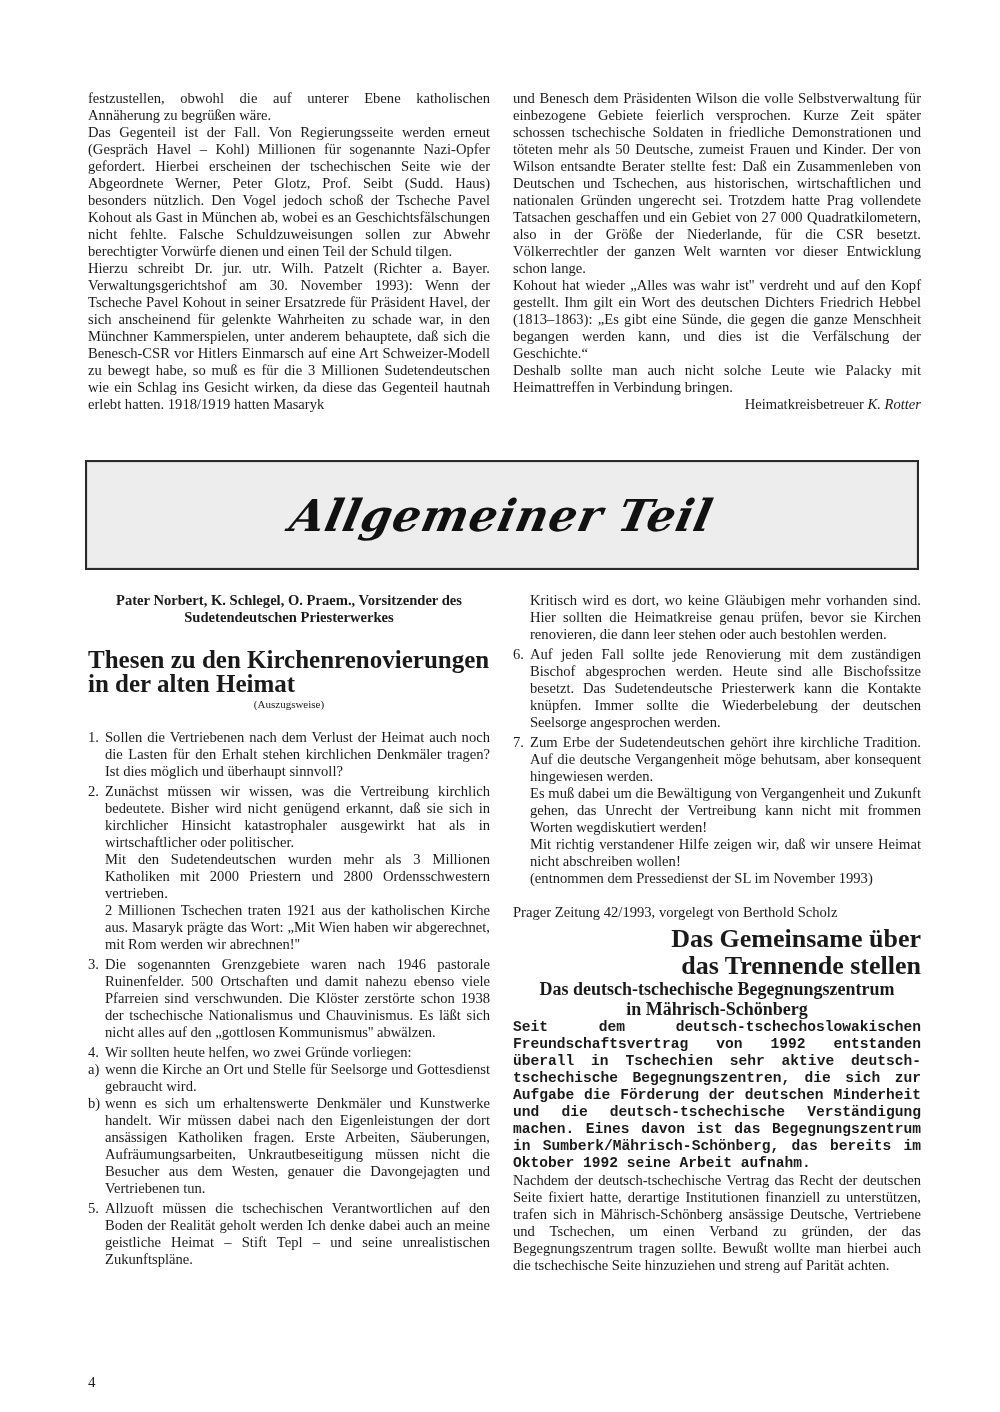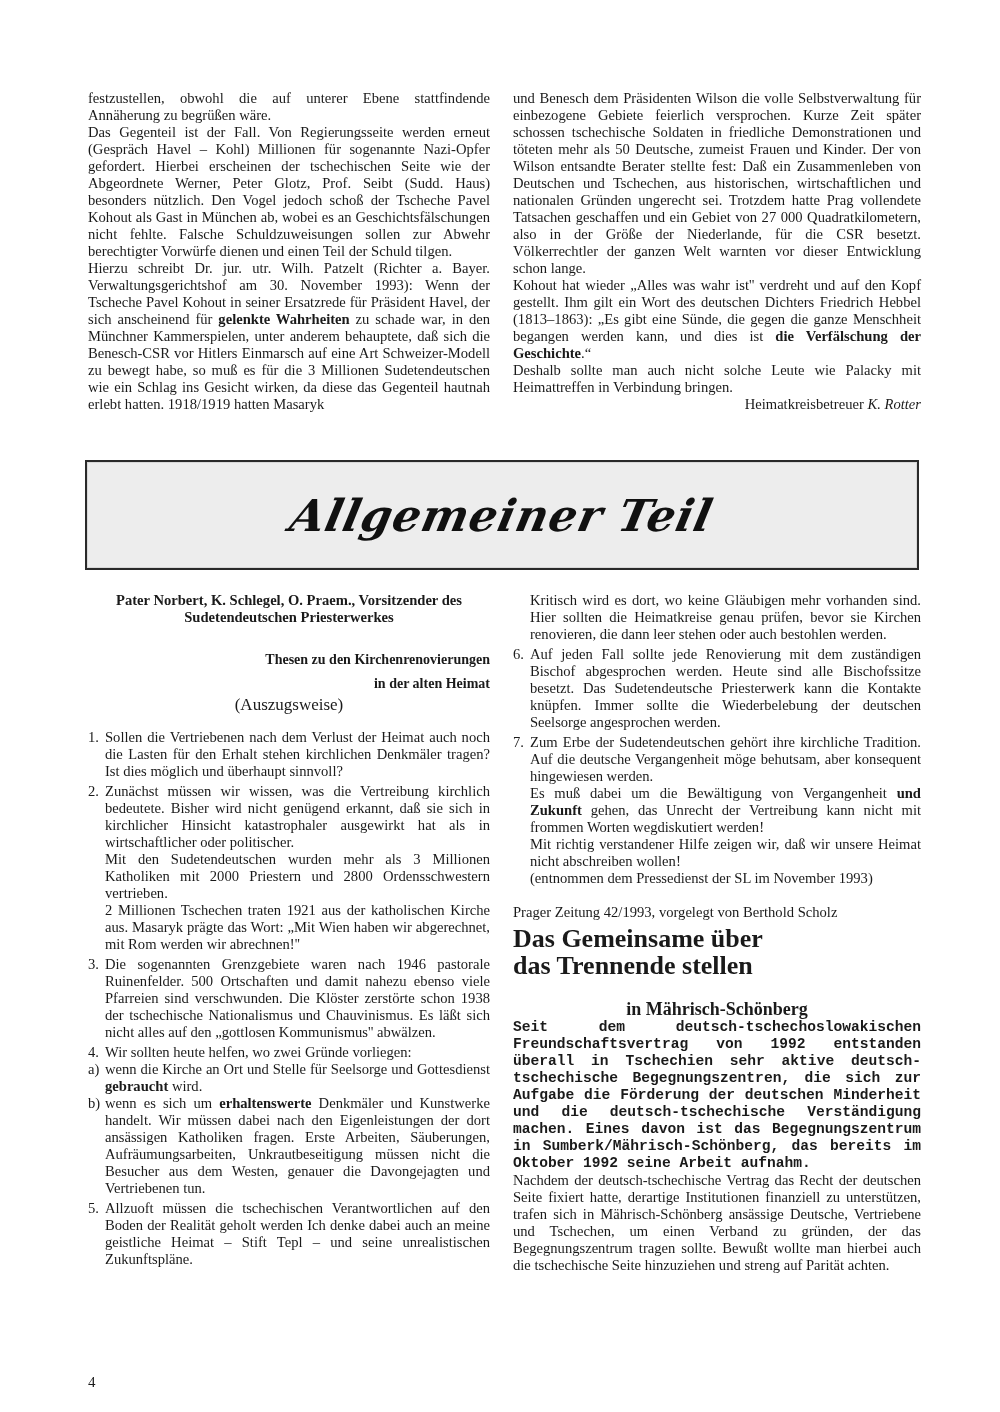--- a/index.html
+++ b/index.html
@@ -1,50 +1,50 @@
 <!DOCTYPE html>
 <html><head>
 <meta charset="utf-8">
 <style>
   html, body { margin: 0; padding: 0; background: #ffffff; }
   body { width: 1000px; height: 1412px; position: relative; overflow: hidden;
          font-family: "Liberation Serif", "DejaVu Serif", serif; color: #1a1a1a; }
   .col { position: absolute; font-size: 14.6px; line-height: 17px; text-align: justify;
          hyphens: manual; }
   .col p { margin: 0; }
-  .col b { font-weight: bold; }
+  .col b { font-weight: normal; }
   #top-left { left: 88px; top: 90px; width: 402px; }
   #top-right { left: 513px; top: 90px; width: 408px; }
   .signature { text-align: right; }
   .signature i { font-style: italic; }
   #banner { position: absolute; left: 85px; top: 460px; width: 830px; height: 106px;
             border: 2px solid #2a2a2a; background: #ededed;
             box-shadow: inset 0 0 0 1px #d8d8d8; display: flex; align-items: center; justify-content: center; }
   #banner-title { font-family: "DejaVu Serif", serif; font-style: italic; font-weight: bold;
                   font-size: 44px; letter-spacing: 1px; color: #111; transform: skewX(-12deg); }
   #bottom-left { left: 88px; top: 592px; width: 402px; }
   #bottom-right { left: 513px; top: 592px; width: 408px; }
   .byline { font-weight: bold; font-size: 14.6px; line-height: 17px; text-align: center; }
-  .article-title { text-align: right; font-weight: bold; font-size: 14px; line-height: 24px; margin-top: 22px !important; }
-  .article-sub { text-align: center; font-size: 17px; line-height: 17px; }
+  .article-title { text-align: left; font-weight: bold; font-size: 25px; line-height: 24px; margin-top: 22px !important; }
+  .article-sub { text-align: center; font-size: 11px; line-height: 17px; }
   ol.theses { list-style: none; padding: 0; margin: 16px 0 0 0; }
   ol.theses li { position: relative; padding-left: 17px; margin: 0 0 3px 0; }
   ol.theses li .num { position: absolute; left: 0; top: 0; }
   .cont { padding-left: 17px; }
   .source-line { margin-top: 17px !important; text-align: left; }
-  .big-title { text-align: left; font-weight: bold; font-size: 26px; line-height: 27px; margin-top: 4px !important; }
+  .big-title { text-align: right; font-weight: bold; font-size: 26px; line-height: 27px; margin-top: 4px !important; }
   .big-sub { text-align: center; font-weight: bold; font-size: 18px; line-height: 20px; }
   .lead { font-weight: bold; font-family: Liberation Mono, monospace; }
   #page-number { position: absolute; left: 88px; top: 1374px; font-size: 15px; }
 </style>
 </head>
 <body>
 
 <div id="top-left" class="col">
-  <p>festzustellen, obwohl die auf unterer Ebene stattfindende Annäherung zu begrüßen wäre.</p>
+  <p>festzustellen, obwohl die auf unterer Ebene katholischen Annäherung zu begrüßen wäre.</p>
   <p>Das Gegenteil ist der Fall. Von Regierungsseite werden erneut (Gespräch Havel – Kohl) Millionen für sogenannte Nazi-Opfer gefordert. Hierbei erscheinen der tschechischen Seite wie der Abgeordnete Werner, Peter Glotz, Prof. Seibt (Sudd. Haus) besonders nützlich. Den Vogel jedoch schoß der Tscheche Pavel Kohout als Gast in München ab, wobei es an Geschichtsfälschungen nicht fehlte. Falsche Schuldzuweisungen sollen zur Abwehr berechtigter Vorwürfe dienen und einen Teil der Schuld tilgen.</p>
   <p><span>Hierzu schreibt Dr. jur. utr. Wilh. Patzelt (Richter a. Bayer. Verwaltungsgerichtshof am 30. November 1993): Wenn der Tscheche Pavel Kohout in seiner Ersatzrede für Präsident Havel, der sich anscheinend für </span><b>gelenkte Wahrheiten</b><span> zu schade war, in den Münchner Kammerspielen, unter anderem behauptete, daß sich die Benesch-CSR vor Hitlers Einmarsch auf eine Art Schweizer-Modell zu bewegt habe, so muß es für die 3 Millionen Sudetendeutschen wie ein Schlag ins Gesicht wirken, da diese das Gegenteil hautnah erlebt hatten. 1918/1919 hatten Masaryk</span></p>
 </div>
 
 <div id="top-right" class="col">
   <p>und Benesch dem Präsidenten Wilson die volle Selbstverwaltung für einbezogene Gebiete feierlich versprochen. Kurze Zeit später schossen tschechische Soldaten in friedliche Demonstrationen und töteten mehr als 50 Deutsche, zumeist Frauen und Kinder. Der von Wilson entsandte Berater stellte fest: Daß ein Zusammenleben von Deutschen und Tschechen, aus historischen, wirtschaftlichen und nationalen Gründen ungerecht sei. Trotzdem hatte Prag vollendete Tatsachen geschaffen und ein Gebiet von 27 000 Quadratkilometern, also in der Größe der Niederlande, für die CSR besetzt. Völkerrechtler der ganzen Welt warnten vor dieser Entwicklung schon lange.</p>
   <p><span>Kohout hat wieder „Alles was wahr ist'' verdreht und auf den Kopf gestellt. Ihm gilt ein Wort des deutschen Dichters Friedrich Hebbel (1813–1863): „Es gibt eine Sünde, die gegen die ganze Menschheit begangen werden kann, und dies ist </span><b>die Verfälschung der Geschichte</b><span>.“</span></p>
   <p>Deshalb sollte man auch nicht solche Leute wie Palacky mit Heimattreffen in Verbindung bringen.</p>
   <p class="signature"><span>Heimatkreisbetreuer </span><i>K. Rotter</i></p>
 </div>
@@ -70,18 +70,18 @@
 
 <div id="bottom-right" class="col">
   <p class="cont">Kritisch wird es dort, wo keine Gläubigen mehr vorhanden sind. Hier sollten die Heimatkreise genau prüfen, bevor sie Kirchen renovieren, die dann leer stehen oder auch bestohlen werden.</p>
   <ol class="theses" style="margin-top:3px">
     <li><span class="num">6.</span><span>Auf jeden Fall sollte jede Renovierung mit dem zuständigen Bischof abgesprochen werden. Heute sind alle Bischofssitze besetzt. Das Sudetendeutsche Priesterwerk kann die Kontakte knüpfen. Immer sollte die Wiederbelebung der deutschen Seelsorge angesprochen werden.</span></li>
     <li><span class="num">7.</span><span>Zum Erbe der Sudetendeutschen gehört ihre kirchliche Tradition. Auf die deutsche Vergangenheit möge behutsam, aber konsequent hingewiesen werden.</span><br><span>Es muß dabei um die Bewältigung von Vergangenheit </span><b>und Zukunft</b><span> gehen, das Unrecht der Vertreibung kann nicht mit frommen Worten wegdiskutiert werden!</span><br><span>Mit richtig verstandener Hilfe zeigen wir, daß wir unsere Heimat nicht abschreiben wollen!</span><br><span>(entnommen dem Pressedienst der SL im November 1993)</span></li>
   </ol>
 
   <p class="source-line">Prager Zeitung 42/1993, vorgelegt von Berthold Scholz</p>
   <p class="big-title"><span>Das Gemeinsame über</span><br><span>das Trennende stellen</span></p>
-  <p class="big-sub"><br><span>in Mährisch-Schönberg</span></p>
+  <p class="big-sub"><span>Das deutsch-tschechische Begegnungszentrum</span><br><span>in Mährisch-Schönberg</span></p>
   <p class="lead">Seit dem deutsch-tschechoslowakischen Freundschaftsvertrag von 1992 entstanden überall in Tschechien sehr aktive deutsch-tschechische Begegnungszentren, die sich zur Aufgabe die Förderung der deutschen Minderheit und die deutsch-tschechische Verständigung machen. Eines davon ist das Begegnungszentrum in Sumberk/Mährisch-Schönberg, das bereits im Oktober 1992 seine Arbeit aufnahm.</p>
   <p>Nachdem der deutsch-tschechische Vertrag das Recht der deutschen Seite fixiert hatte, derartige Institutionen finanziell zu unterstützen, trafen sich in Mährisch-Schönberg ansässige Deutsche, Vertriebene und Tschechen, um einen Verband zu gründen, der das Begegnungszentrum tragen sollte. Bewußt wollte man hierbei auch die tschechische Seite hinzuziehen und streng auf Parität achten.</p>
 </div>
 
 <div id="page-number">4</div>
 
 </body></html>

